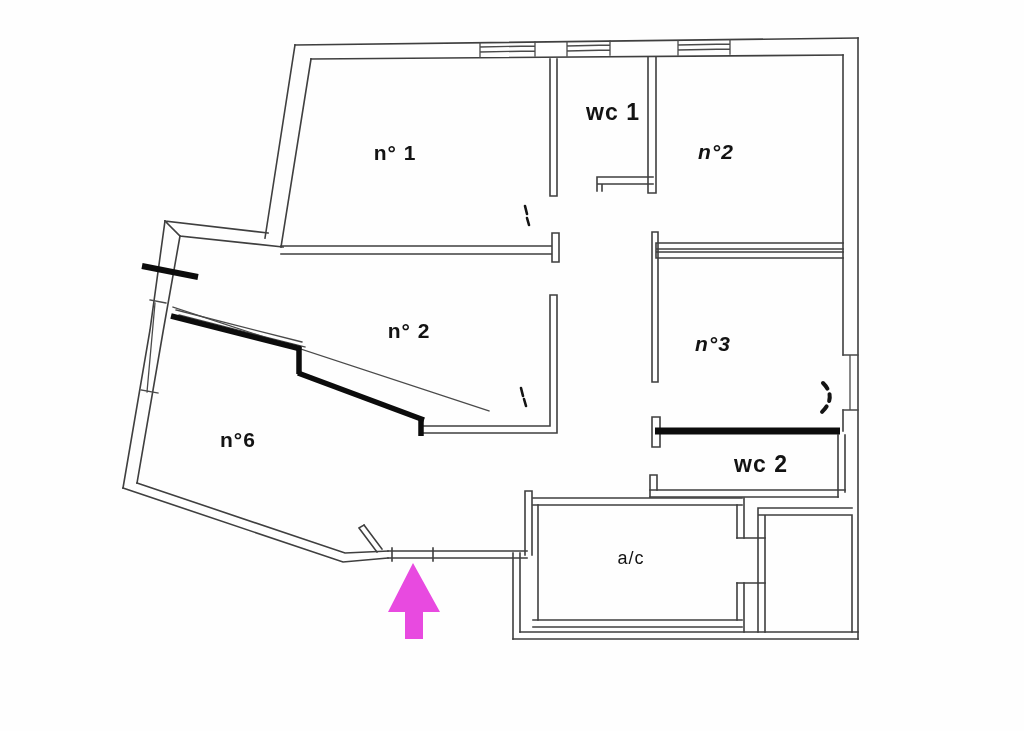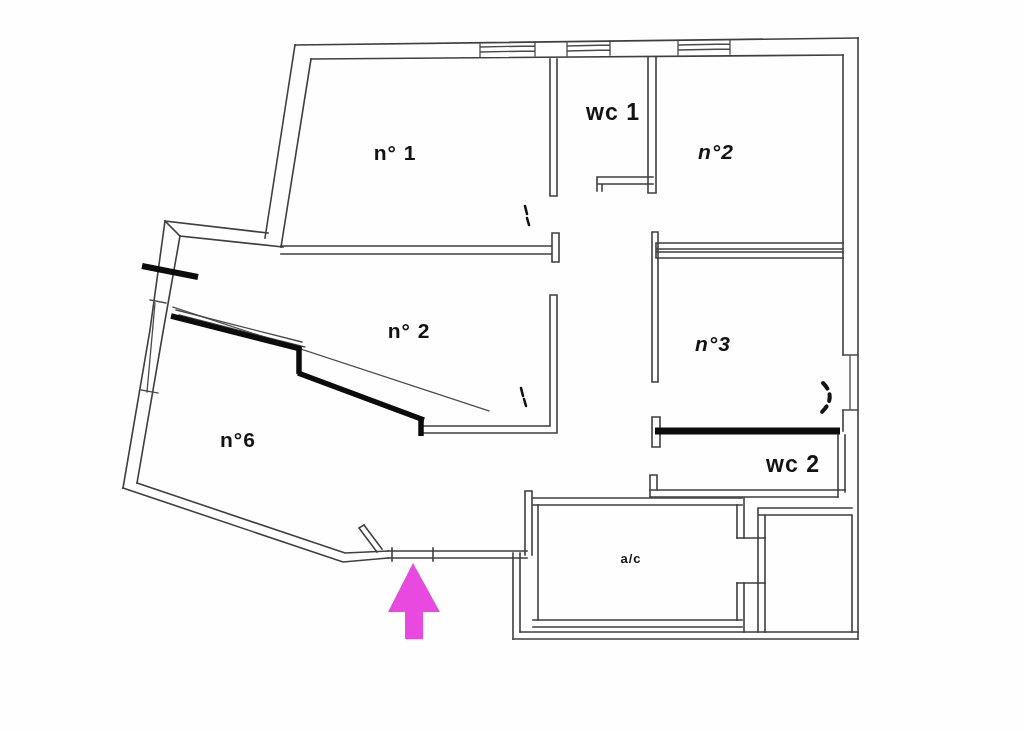--- a/index.html
+++ b/index.html
@@ -10,21 +10,21 @@
   .w2{stroke:#4a4a4a;stroke-width:1.3;fill:none;stroke-linecap:square;}
   .k{stroke:#0c0c0c;stroke-width:5.5;fill:none;stroke-linecap:butt;}
   .k7{stroke:#0c0c0c;stroke-width:7;fill:none;stroke-linecap:butt;}
   .k6{stroke:#0c0c0c;stroke-width:6;fill:none;stroke-linecap:butt;}
   .arc{stroke:#141414;stroke-width:4;fill:none;stroke-dasharray:7 6;stroke-linecap:round;}
   .dash{stroke:#141414;stroke-width:2.6;fill:none;stroke-linecap:round;}
   .rlabel{position:absolute;transform:translate(-50%,-50%);color:#131313;white-space:nowrap;
           letter-spacing:1px;}
   .big{font-size:21px;font-weight:600;}
   .sm{font-size:23px;font-weight:bold;}
-  .ac{font-size:13px;font-weight:bold;}
+  .ac{font-size:18px;font-weight:normal;}
 </style>
 </head>
 <body>
 
 <div id="stage">
   <svg width="1024" height="731" viewBox="0 0 1024 731">
 
     <g>
 
       <path class="w" d="M295,45 L858,38 M311,59 L843,55"></path>
@@ -110,15 +110,15 @@
 
     <polygon points="413,563 440,612 423,612 423,639 405,639 405,612 388,612" fill="#e84ae0"></polygon>
   </svg>
 
   <div class="rlabel big" style="left:395px;top:153px;">n° 1</div>
   <div class="rlabel sm" style="left:613px;top:112px;">wc 1</div>
   <div class="rlabel big" style="left:716px;top:152px;font-style:italic;">n°2</div>
   <div class="rlabel big" style="left:409px;top:331px;">n° 2</div>
   <div class="rlabel big" style="left:713px;top:344px;font-style:italic;">n°3</div>
   <div class="rlabel big" style="left:238px;top:440px;">n°6</div>
-  <div class="rlabel sm" style="left:761px;top:464px;margin-left:32px;">wc 2</div>
+  <div class="rlabel sm" style="left:761px;top:464px;">wc 2</div>
   <div class="rlabel ac" style="left:631px;top:558px;">a/c</div>
 </div>
 
 </body></html>

